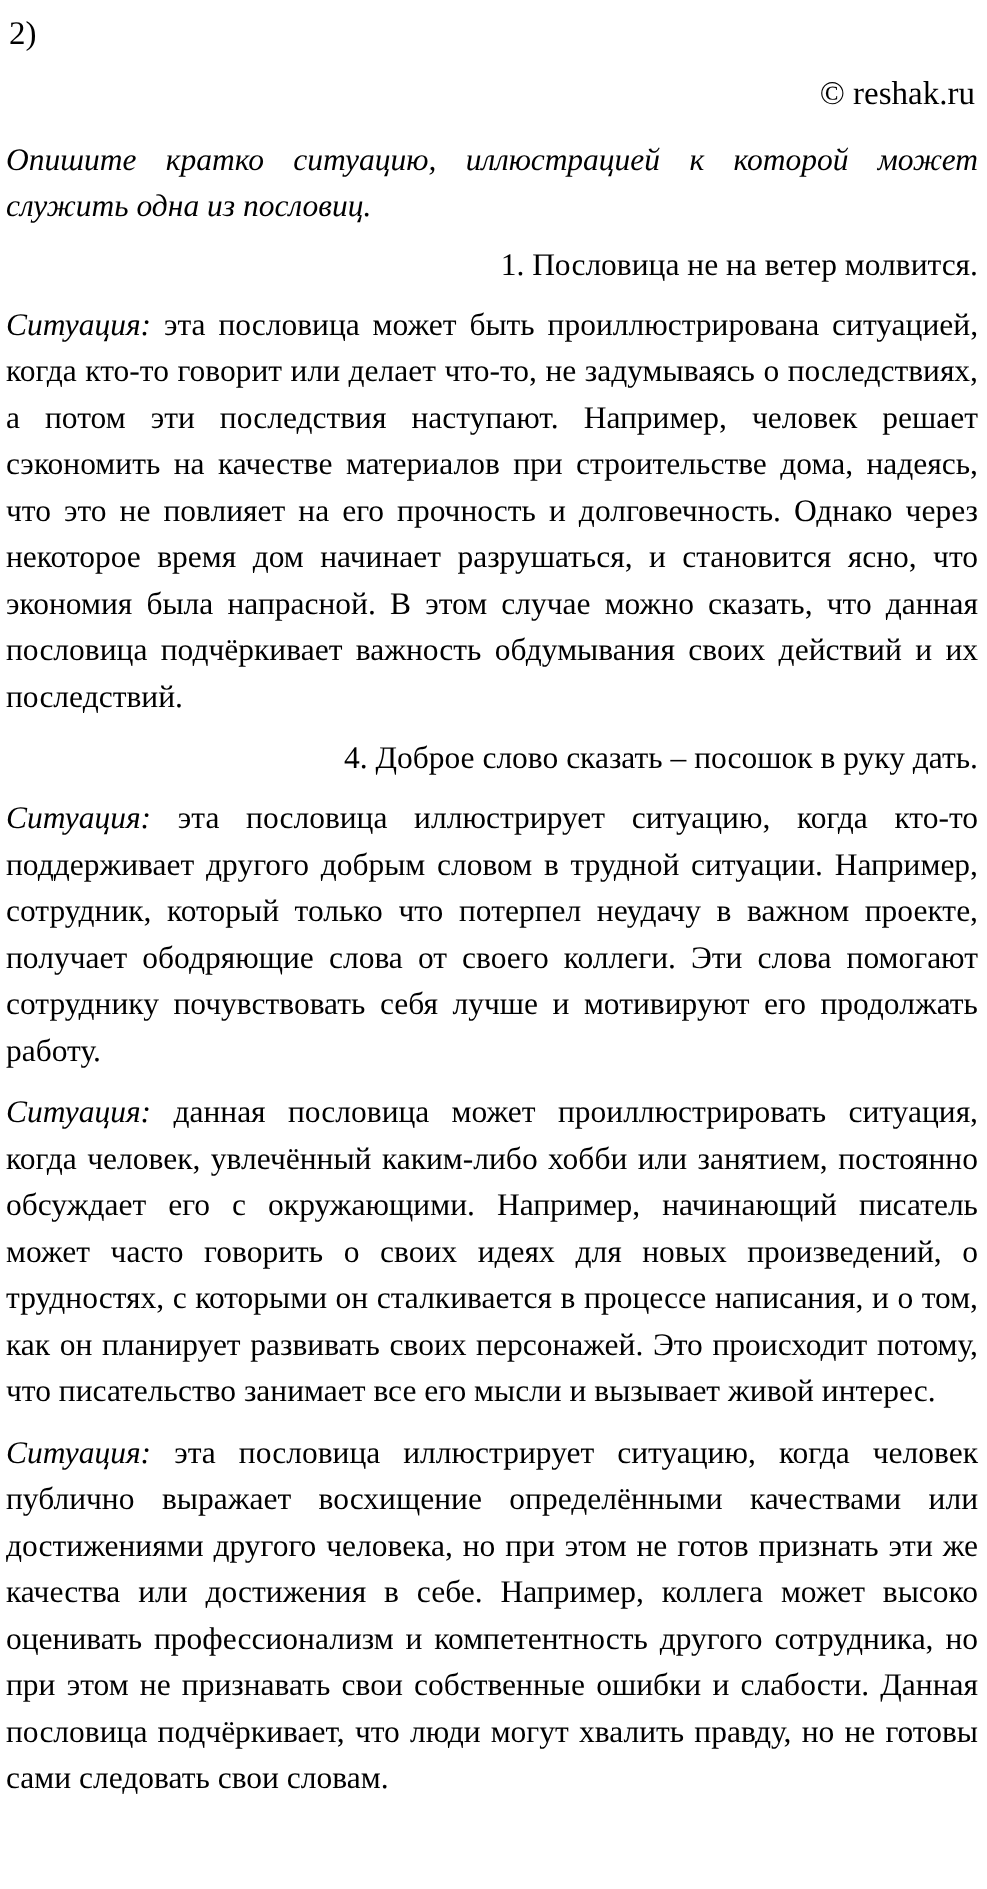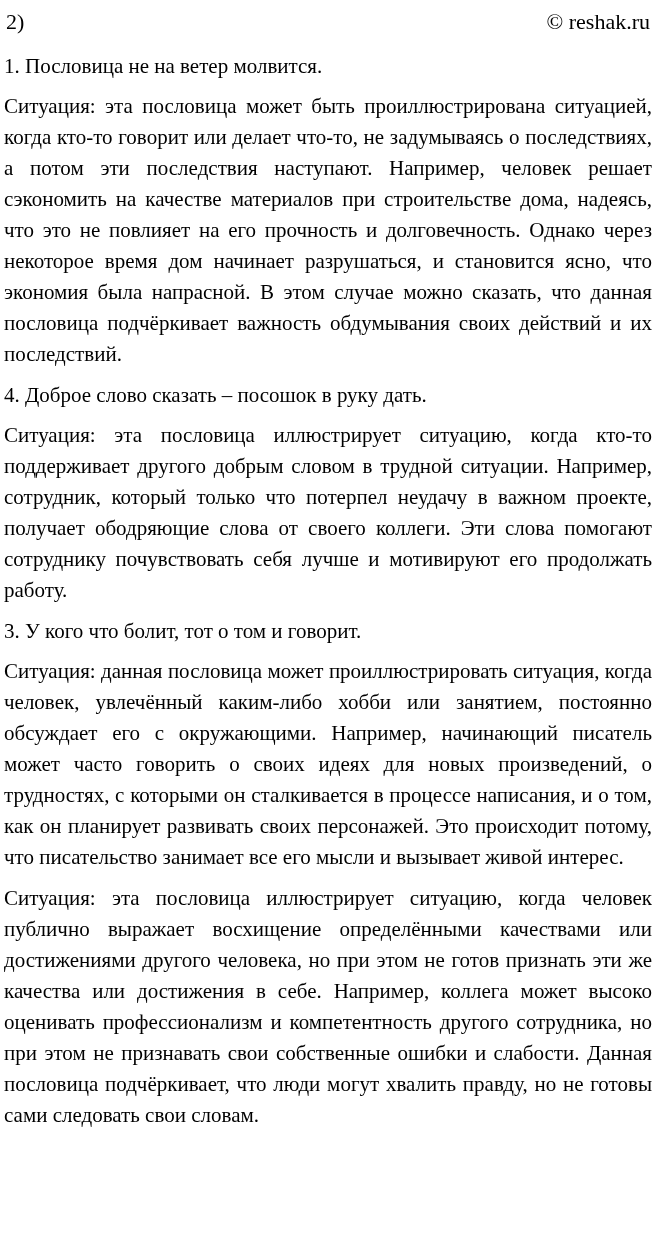--- a/index.html
+++ b/index.html
@@ -25,35 +25,36 @@
     padding: 6px 6px 0 4px;
   }
   .page-header {
     display: flex;
     justify-content: space-between;
     align-items: flex-start;
     margin-bottom: 14px;
     font-size: 22px;
   }
   .corner-number { padding-left: 2px; }
-  .copyright { padding-right: 2px; }
+  .copyright { padding-right: 2px; margin-top: 40px; }
   .intro {
     font-style: italic;
     text-align: justify;
     margin: 0 0 8px 0;
   }
   .proverb {
     margin: 0 0 9px 0;
-    text-align: left;
+    text-align: right;
   }
   .situation {
     text-align: justify;
     margin: 0 0 10px 0;
   }
   .situation .lead {
+    font-style: italic;
   }
   .watermark {
     position: absolute;
     left: 0;
     top: 1095px;
     width: 190px;
     height: 164px;
     z-index: -1;
     pointer-events: none;
   }
@@ -70,25 +71,25 @@
     <g stroke="#b3b3b3" stroke-width="1.4" fill="none">
       <text x="0" y="0" font-size="35" font-family="Liberation Serif, serif" transform="translate(26 32) rotate(38)">reshak.ru</text>
     </g>
   </svg>
 
   <div class="page-header">
     <span class="corner-number">2)</span>
     <span class="copyright">© reshak.ru</span>
   </div>
 
+  <p class="intro">Опишите кратко ситуацию, иллюстрацией к которой может служить одна из пословиц.</p>
 
   <p class="proverb">1. Пословица не на ветер молвится.</p>
   <p class="situation"><span class="lead">Ситуация:</span> <span>эта пословица может быть проиллюстрирована ситуацией, когда кто-то говорит или делает что-то, не задумываясь о последствиях, а потом эти последствия наступают. Например, человек решает сэкономить на качестве материалов при строительстве дома, надеясь, что это не повлияет на его прочность и долговечность. Однако через некоторое время дом начинает разрушаться, и становится ясно, что экономия была напрасной. В этом случае можно сказать, что данная пословица подчёркивает важность обдумывания своих действий и их последствий.</span></p>
 
   <p class="proverb">4. Доброе слово сказать – посошок в руку дать.</p>
   <p class="situation"><span class="lead">Ситуация:</span> <span>эта пословица иллюстрирует ситуацию, когда кто-то поддерживает другого добрым словом в трудной ситуации. Например, сотрудник, который только что потерпел неудачу в важном проекте, получает ободряющие слова от своего коллеги. Эти слова помогают сотруднику почувствовать себя лучше и мотивируют его продолжать работу.</span></p>
 
-  <p class="proverb">3. У кого что болит, тот о том и говорит.</p>
   <p class="situation"><span class="lead">Ситуация:</span> <span>данная пословица может проиллюстрировать ситуация, когда человек, увлечённый каким-либо хобби или занятием, постоянно обсуждает его с окружающими. Например, начинающий писатель может часто говорить о своих идеях для новых произведений, о трудностях, с которыми он сталкивается в процессе написания, и о том, как он планирует развивать своих персонажей. Это происходит потому, что писательство занимает все его мысли и вызывает живой интерес.</span></p>
 
   <p class="situation"><span class="lead">Ситуация:</span> <span>эта пословица иллюстрирует ситуацию, когда человек публично выражает восхищение определёнными качествами или достижениями другого человека, но при этом не готов признать эти же качества или достижения в себе. Например, коллега может высоко оценивать профессионализм и компетентность другого сотрудника, но при этом не признавать свои собственные ошибки и слабости. Данная пословица подчёркивает, что люди могут хвалить правду, но не готовы сами следовать свои словам.</span></p>
 
 </div>
 
 </body></html>

